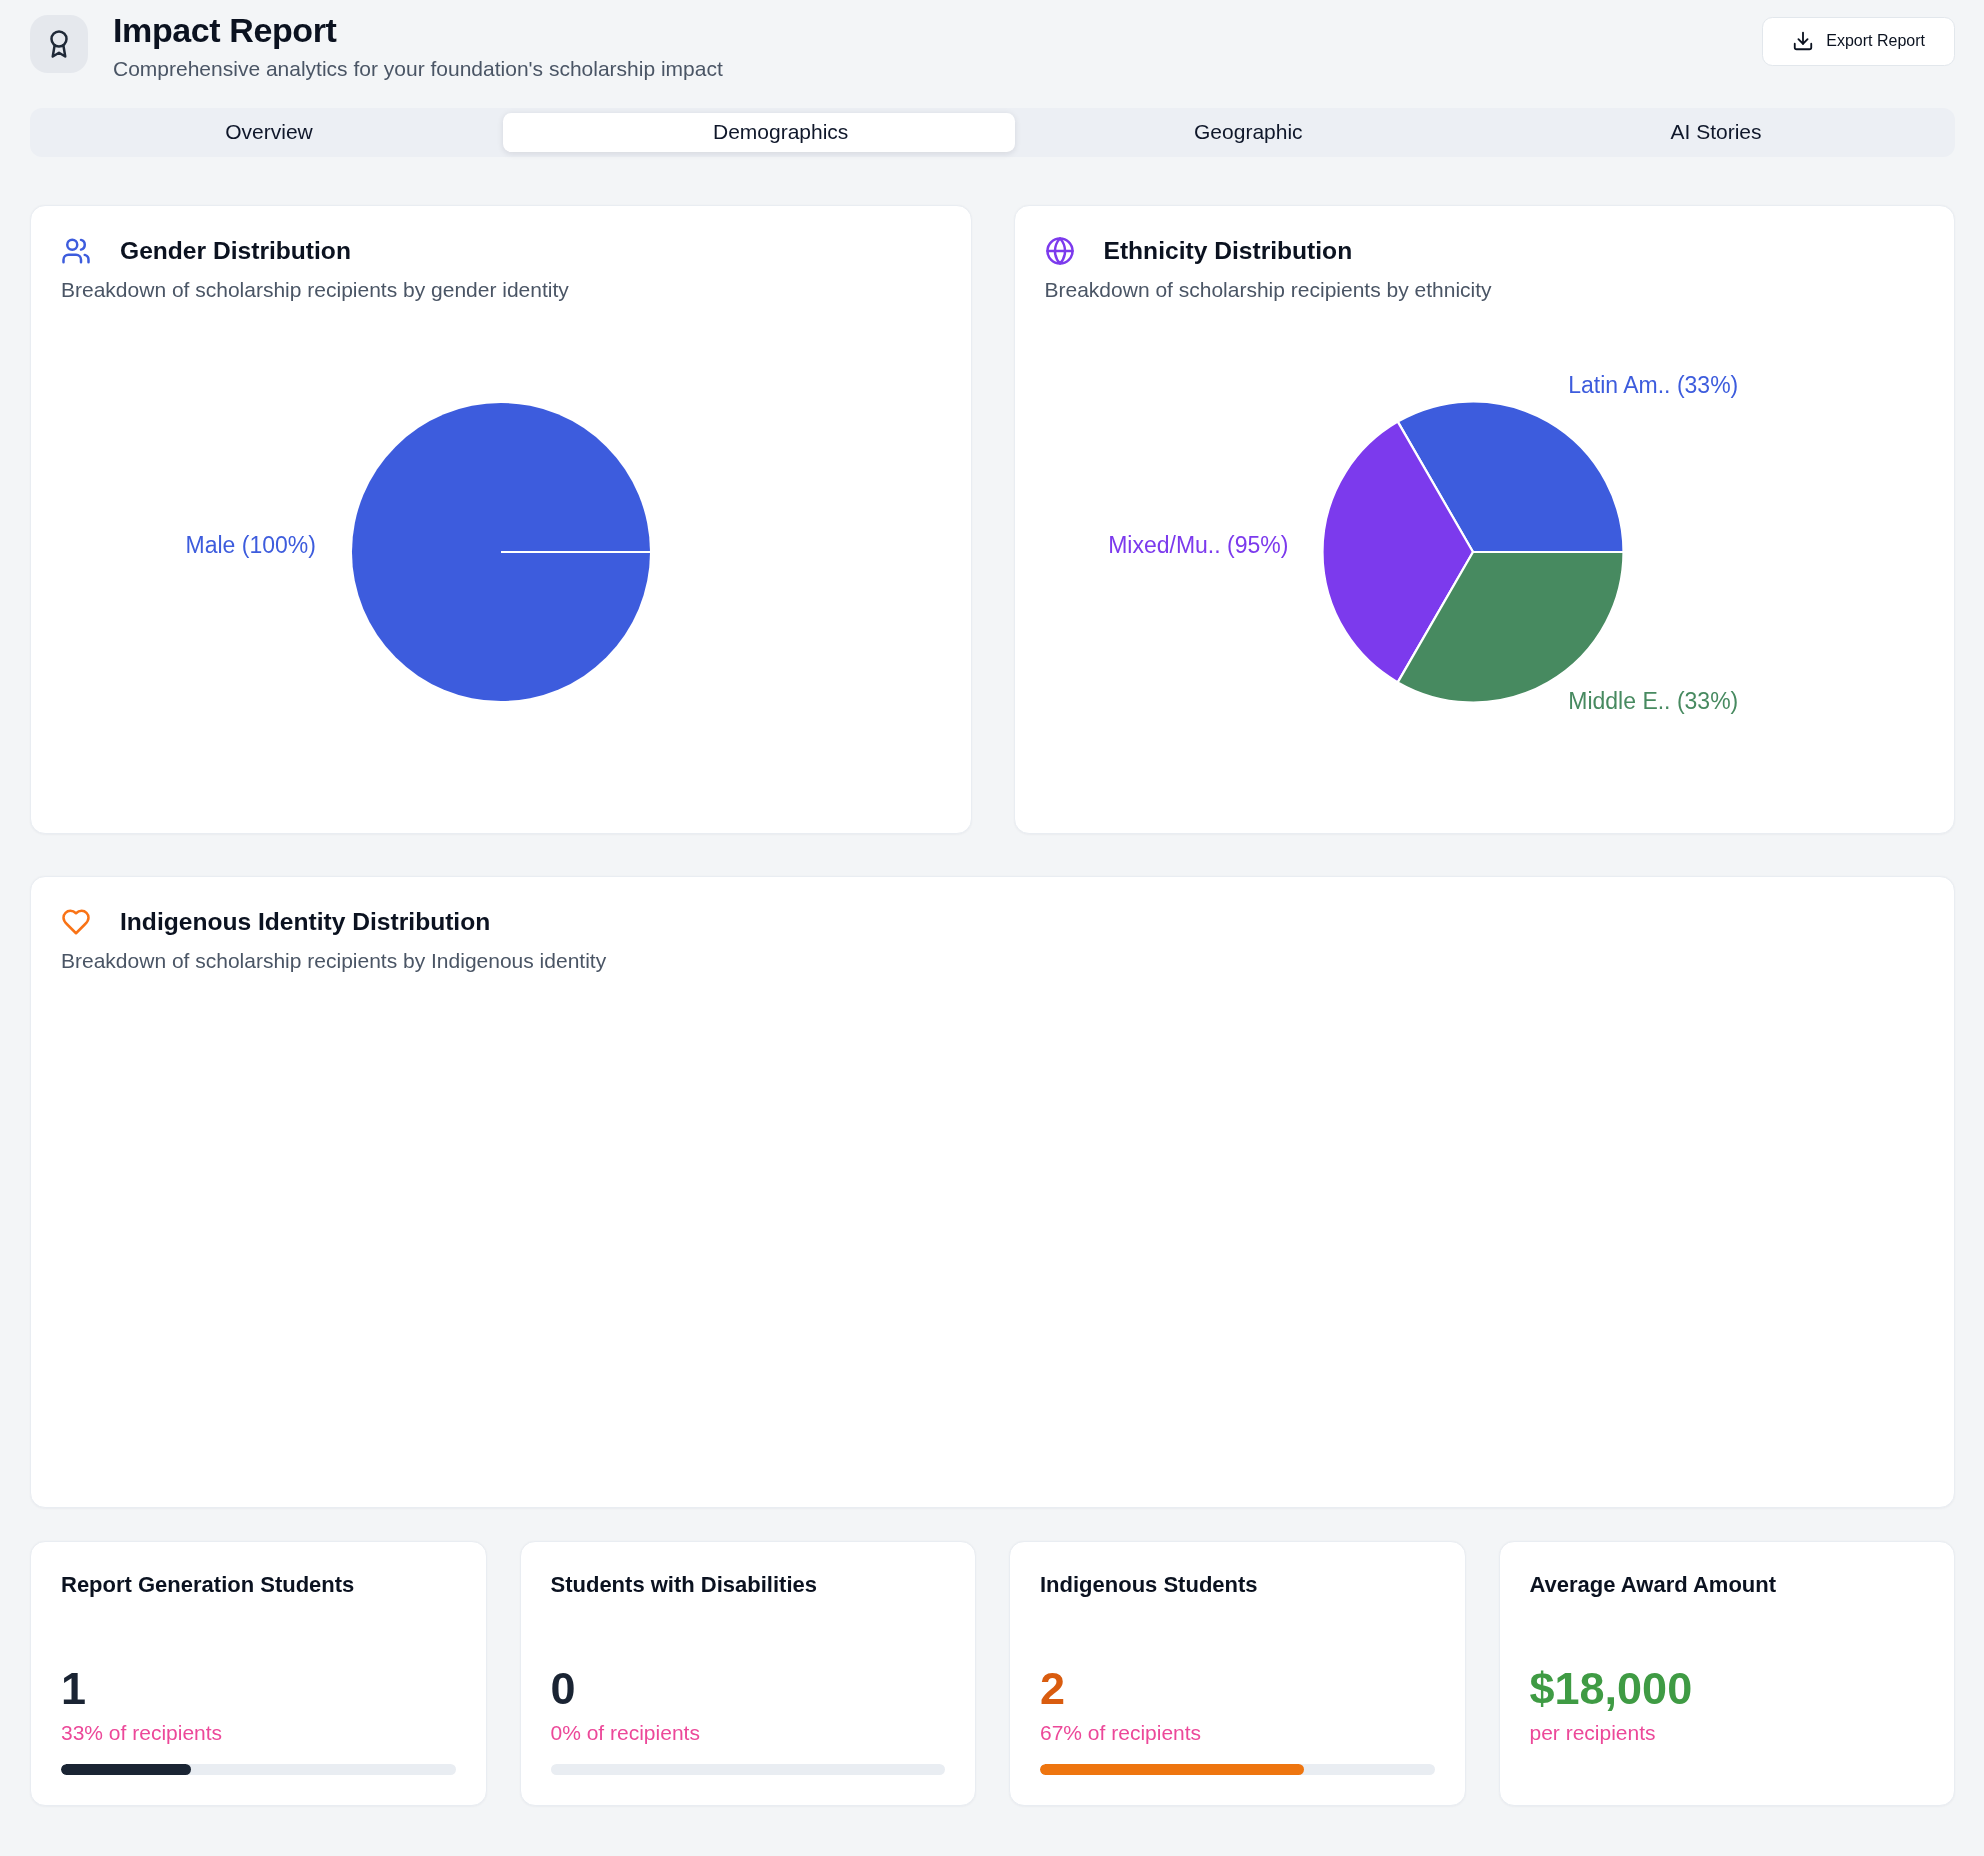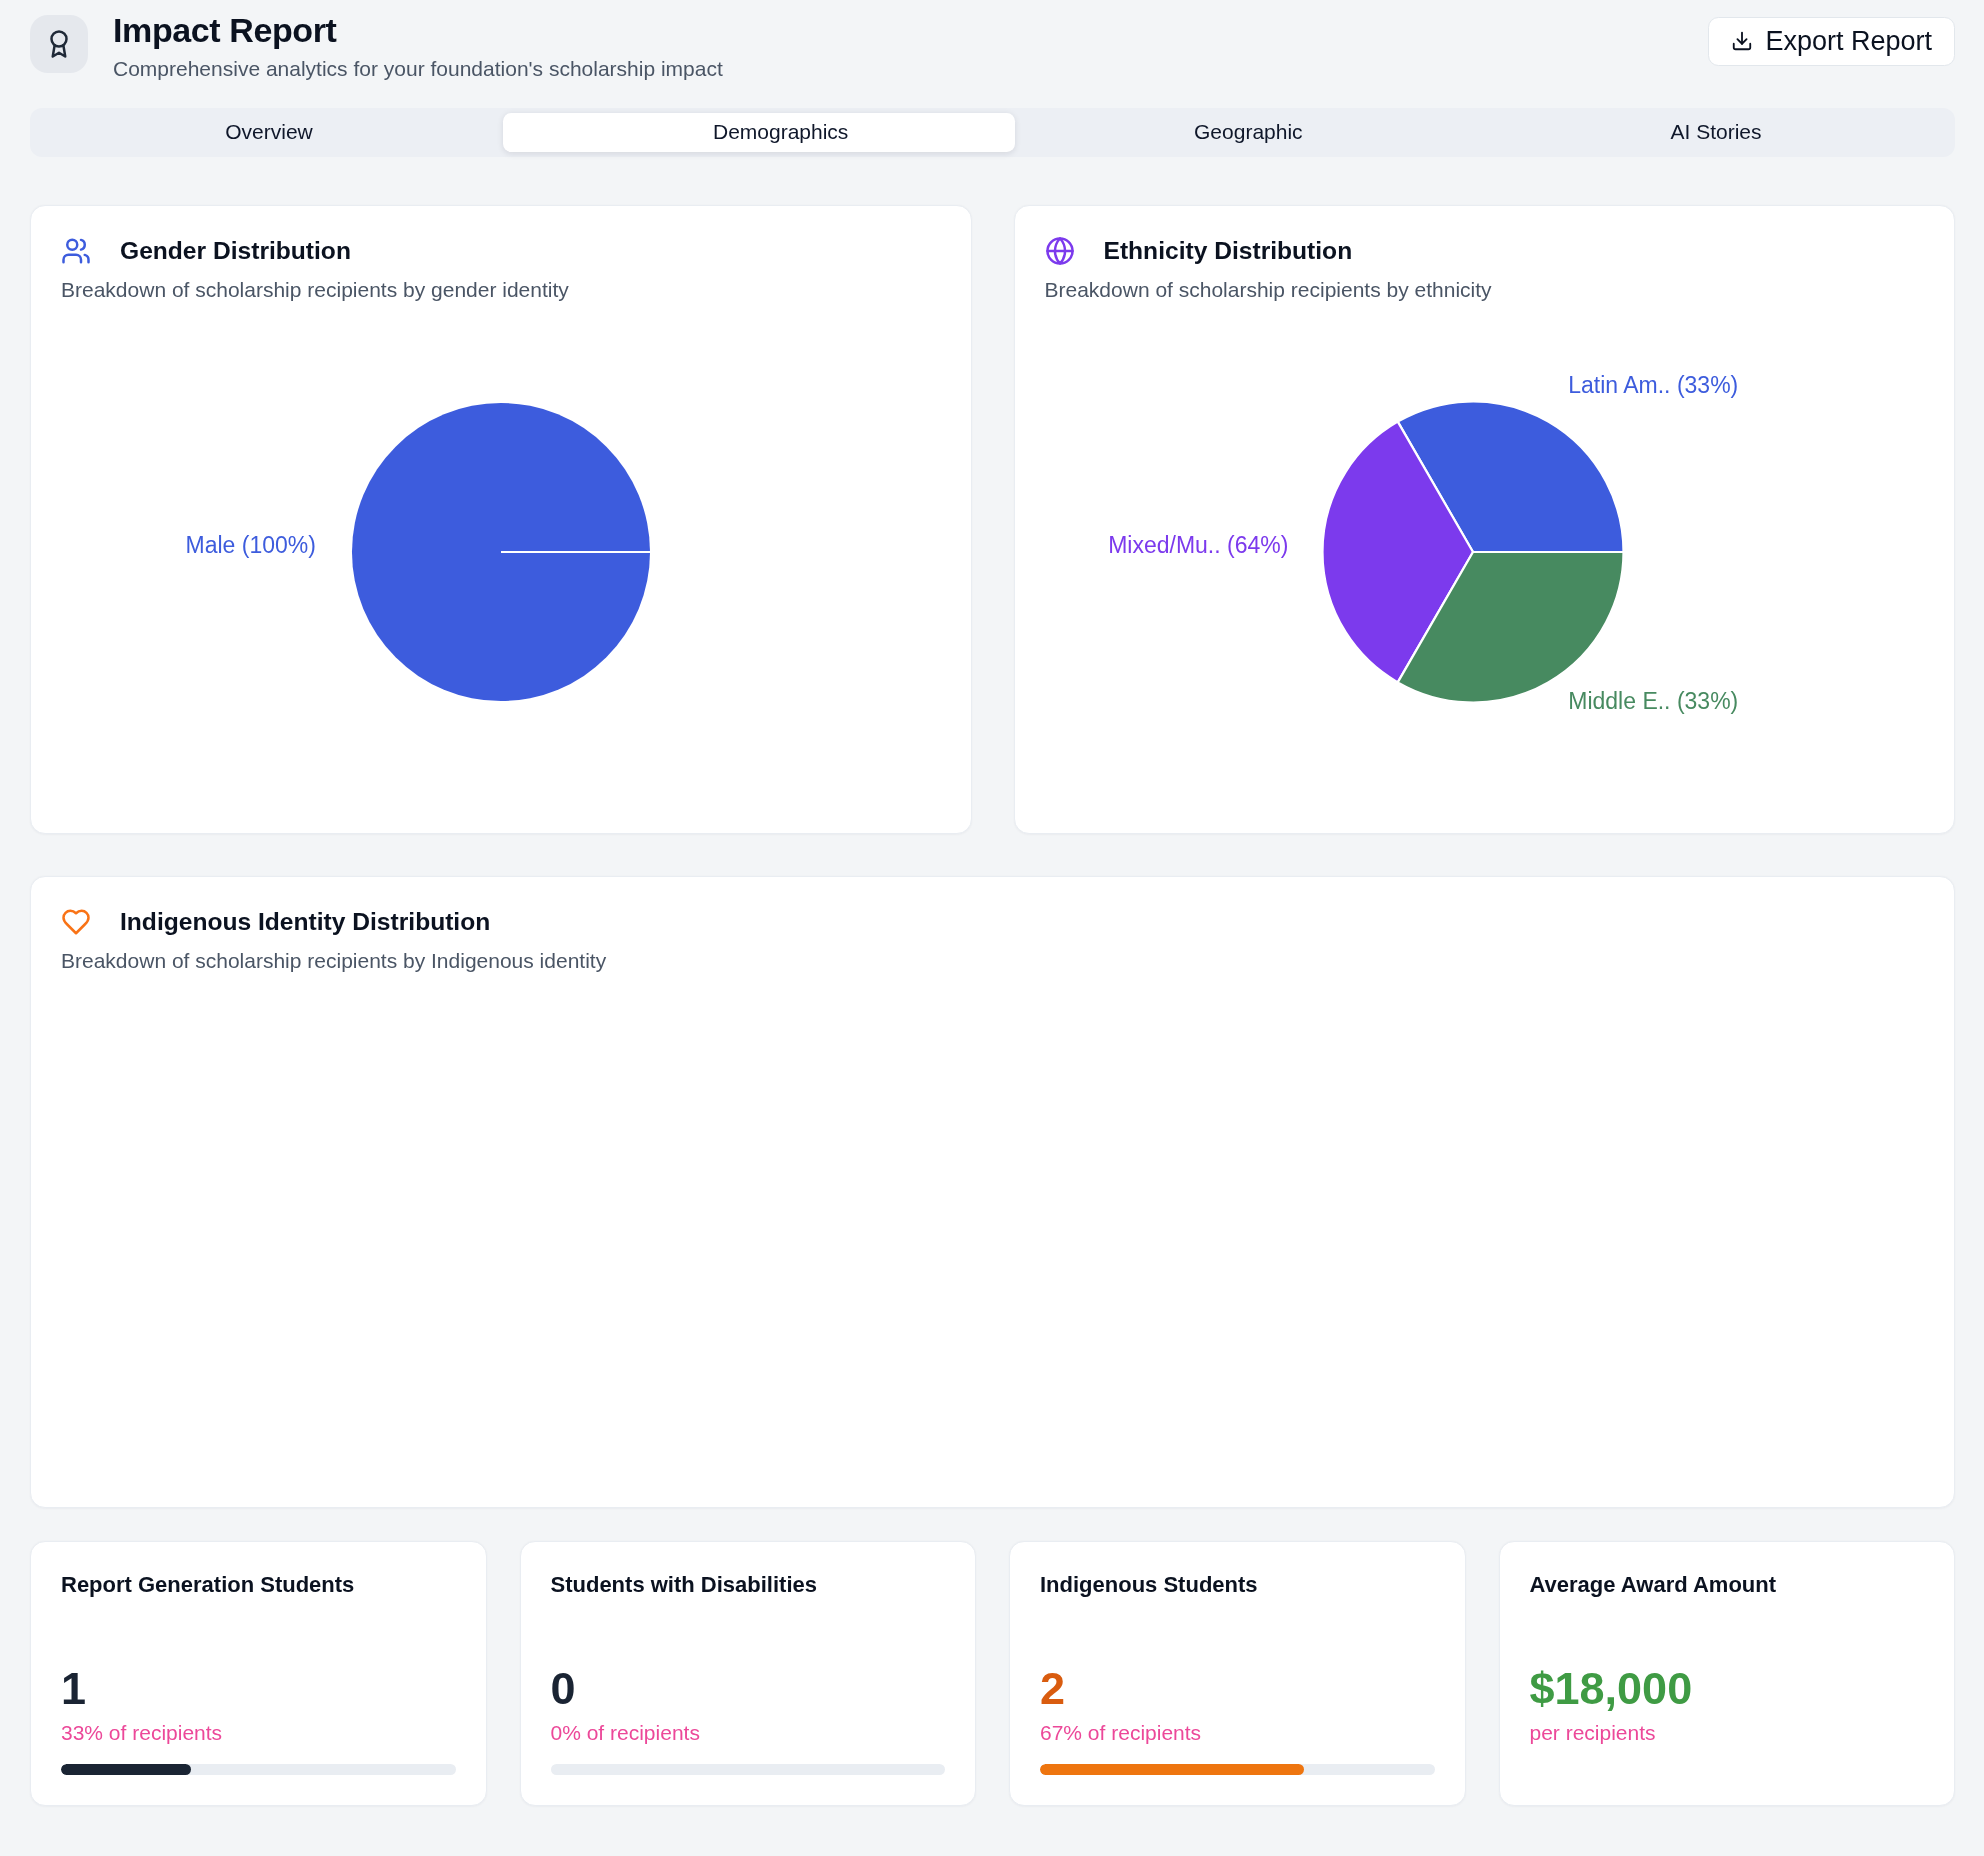--- a/index.html
+++ b/index.html
@@ -16,22 +16,22 @@
   .header { display: flex; align-items: flex-start; padding-left: 0; }
   .badge {
     width: 58px; height: 58px; border-radius: 18px; background: #e5e8ed;
     display: flex; align-items: center; justify-content: center; margin-top: 3px; flex: 0 0 auto;
   }
   .header-text { margin-left: 25px; }
   h1 { font-size: 34px; line-height: 1.1; margin: 0; font-weight: 700; letter-spacing: -0.4px; color: #0b1220; }
   .page-sub { font-size: 21px; color: #4a5565; margin-top: 7.4px; }
   .export {
     margin-left: auto; margin-top: 4.5px; display: flex; align-items: center; gap: 12px;
-    height: 49px; padding: 0 22px; background: #fff; border: 1.5px solid #e2e7ec;
-    border-radius: 10.4px; font-size: 27px; font-weight: 500; color: #0b1220;
+    height: 49px; padding: 0 29px; background: #fff; border: 1.5px solid #e2e7ec;
+    border-radius: 10.4px; font-size: 16px; font-weight: 500; color: #0b1220;
     font-family: "Liberation Sans", sans-serif; cursor: pointer;
   }
 
   
   .tabs {
     margin-top: 27px; height: 49px; background: #eceff4; border-radius: 12px;
     padding: 5.2px; display: flex;
   }
   .tab {
     flex: 1; display: flex; align-items: center; justify-content: center;
@@ -139,21 +139,21 @@
         <h2>Ethnicity Distribution</h2>
       </div>
       <p class="card-sub">Breakdown of scholarship recipients by ethnicity</p>
       <div class="chart-area">
           <svg width="307" height="307" class="pie-svg" style="margin-left: -11px;" viewBox="0 0 412 412">
             <path d="M 206 206 L 408 206 A 202 202 0 0 0 105.00000000000004 31.06286843554338 Z" fill="#3d5cdd" stroke="#ffffff" stroke-width="3" stroke-linejoin="round"></path>
             <path d="M 206 206 L 105.00000000000004 31.06286843554338 A 202 202 0 0 0 104.99999999999991 380.93713156445654 Z" fill="#7c3aed" stroke="#ffffff" stroke-width="3" stroke-linejoin="round"></path>
             <path d="M 206 206 L 104.99999999999991 380.93713156445654 A 202 202 0 0 0 408 206.00000000000006 Z" fill="#478a60" stroke="#ffffff" stroke-width="3" stroke-linejoin="round"></path>
           </svg>
           <div class="pie-label" style="color: rgb(61, 92, 221); left: calc(50% + 169px); top: calc(50% - 167px);">Latin Am.. (33%)</div>
-          <div class="pie-label" style="color: rgb(124, 58, 237); left: calc(50% - 286px); top: calc(50% - 7.4px);">Mixed/Mu.. (64%)</div>
+          <div class="pie-label" style="color: rgb(124, 58, 237); left: calc(50% - 286px); top: calc(50% - 7.4px);">Mixed/Mu.. (95%)</div>
           <div class="pie-label" style="color: rgb(71, 138, 96); left: calc(50% + 169px); top: calc(50% + 149px);">Middle E.. (33%)</div>
         </div>
     </section>
   </div>
 
   <section class="card card-wide">
     <div class="card-head">
       <span class="icon-40">
         <svg width="30" height="30" viewBox="0 0 24 24" fill="none" stroke="#f97316" stroke-width="2" stroke-linecap="round" stroke-linejoin="round">
           <path d="M19 14c1.49-1.46 3-3.21 3-5.5A5.5 5.5 0 0 0 16.5 3c-1.76 0-3 .5-4.5 2-1.5-1.5-2.74-2-4.5-2A5.5 5.5 0 0 0 2 8.5c0 2.3 1.5 4.05 3 5.5l7 7Z"></path>

